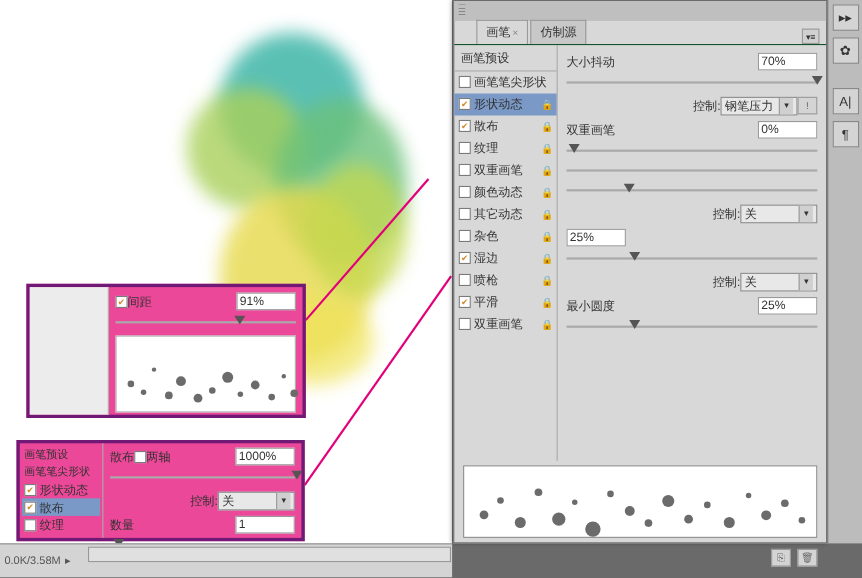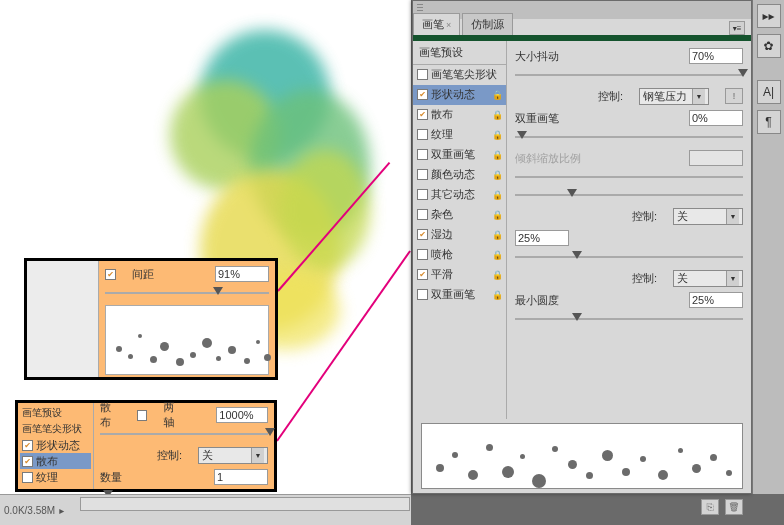--- a/index.html
+++ b/index.html
@@ -7,45 +7,45 @@
 .canvas-area{position:absolute;left:0;top:0;width:411px;height:494px;background:#fff}
 .toolbar-bottom{position:absolute;left:0;bottom:0;width:411px;height:31px;background:#d4d4d4;border-top:1px solid #999;display:flex;align-items:center;padding:0 4px}
 .toolbar-bottom div{font-size:10px;color:#555}
 .scrollbar-h{position:absolute;left:80px;bottom:14px;width:330px;height:14px;background:#e0e0e0;border:1px solid #999}
 
 
 .blob{position:absolute;left:160px;top:20px;width:230px;height:330px;pointer-events:none}
 .blob div{position:absolute;border-radius:50%;filter:blur(8px)}
 
 
-.callout{position:absolute;border:3px solid #000000;background:#fdba74}
+.callout{position:absolute;border:3px solid #701a75;background:#ec4899}
 .callout1{left:24px;top:258px;width:254px;height:122px}
 .callout2{left:15px;top:400px;width:262px;height:92px}
 .callout-line{position:absolute;background:#e3007b;height:2px;transform-origin:left center}
 
 
 .panel{position:absolute;right:32px;top:0;width:340px;height:494px;background:#d8d8d8;border:1px solid #6b6b6b;box-shadow:-1px 0 4px rgba(0,0,0,.4)}
 .panel-header{height:18px;background:#bfbfbf;display:flex;align-items:center;padding:0 4px;gap:4px;color:#555}
 .panel-header .dragdots{width:6px;height:12px;background:repeating-linear-gradient(#888 0 1px,transparent 1px 3px)}
-.tabs{height:22px;display:flex;align-items:flex-end;border-bottom:6px solid #14532d;padding-left:0;gap:2px}
+.tabs{height:22px;display:flex;align-items:flex-end;border-bottom:1px solid #14532d;padding-left:20px;gap:2px}
 .tab{padding:3px 8px;background:#c8c8c8;border:1px solid #9a9a9a;border-bottom:none;font-size:11px}
 .tab.active{background:#d8d8d8}
 .tabs .close{margin-left:2px;font-size:9px;color:#888}
 .tabs .menu{margin-left:auto;margin-right:6px;width:16px;height:14px;display:flex;align-items:center;justify-content:center;border:1px solid #999;background:#d0d0d0;font-size:8px}
 .panel-body{display:flex;height:378px}
 .presetcol{width:94px;border-right:1px solid #aaa}
 .preset-head{padding:4px 6px;border-bottom:1px solid #aaa}
 .checklist{padding:0}
 .checklist .row{display:flex;align-items:center;height:20px;padding:0 4px;gap:3px;border-bottom:1px solid transparent}
 .checklist .row.sel{background:#7a99c7;color:#fff}
 .chk{width:11px;height:11px;border:1px solid #7a7a7a;background:#fff;display:flex;align-items:center;justify-content:center;font-size:8px;color:#d68a2d}
 .chk.on::before{content:"✔"}
 .lock{width:10px;height:10px;margin-left:auto;font-size:9px;color:#666}
 .settingscol{flex:1;padding:6px 8px 0 8px}
-.srow{display:flex;align-items:center;margin-bottom:4px;gap:16px;height:18px}
+.srow{display:flex;align-items:center;margin-bottom:4px;gap:0;height:18px}
 .srow .lbl{flex:1}
 .srow.r{justify-content:flex-end}
 .input{width:54px;height:16px;background:#fff;border:1px solid #9a9a9a;padding:0 2px;text-align:left;display:flex;align-items:center}
 .select{width:70px;height:17px;background:#e8e8e8;border:1px solid #8a8a8a;display:flex;align-items:center;padding:0 3px}
 .select .arr{width:13px;height:15px;margin-left:auto;background:#d0d0d0;border-left:1px solid #999;display:flex;align-items:center;justify-content:center;font-size:7px}
 .slider{height:12px;position:relative;margin:0 0 6px 0}
 .slider .track{position:absolute;left:0;right:0;top:5px;height:2px;background:#aaa}
 .slider .thumb{position:absolute;top:0;width:0;height:0;border-left:5px solid transparent;border-right:5px solid transparent;border-top:8px solid #555}
 .disabled{color:#a0a0a0}
 .previewbox{margin:4px 8px 8px 8px;height:66px;background:#fff;border:1px solid #8a8a8a;position:relative}
@@ -262,24 +262,20 @@
           </span>
           <span class="iconbtn">!</span>
         </div>
       <div class="srow">
           <span class="lbl">双重画笔</span>
           <span class="input">0%</span>
         </div>
       <div class="slider">
           <div class="track"></div>
           <div class="thumb" style="left:1%"></div>
-        </div>
-      <div class="srow">
-          <span class="lbl disabled">倾斜缩放比例</span>
-          <span class="input" style="background:#e4e4e4"></span>
         </div>
       <div class="slider">
           <div class="track"></div>
         </div>
       <div class="slider">
           <div class="track"></div>
           <div class="thumb" style="left:23%"></div>
         </div>
       <div class="srow r">
           <span>控制:</span>

